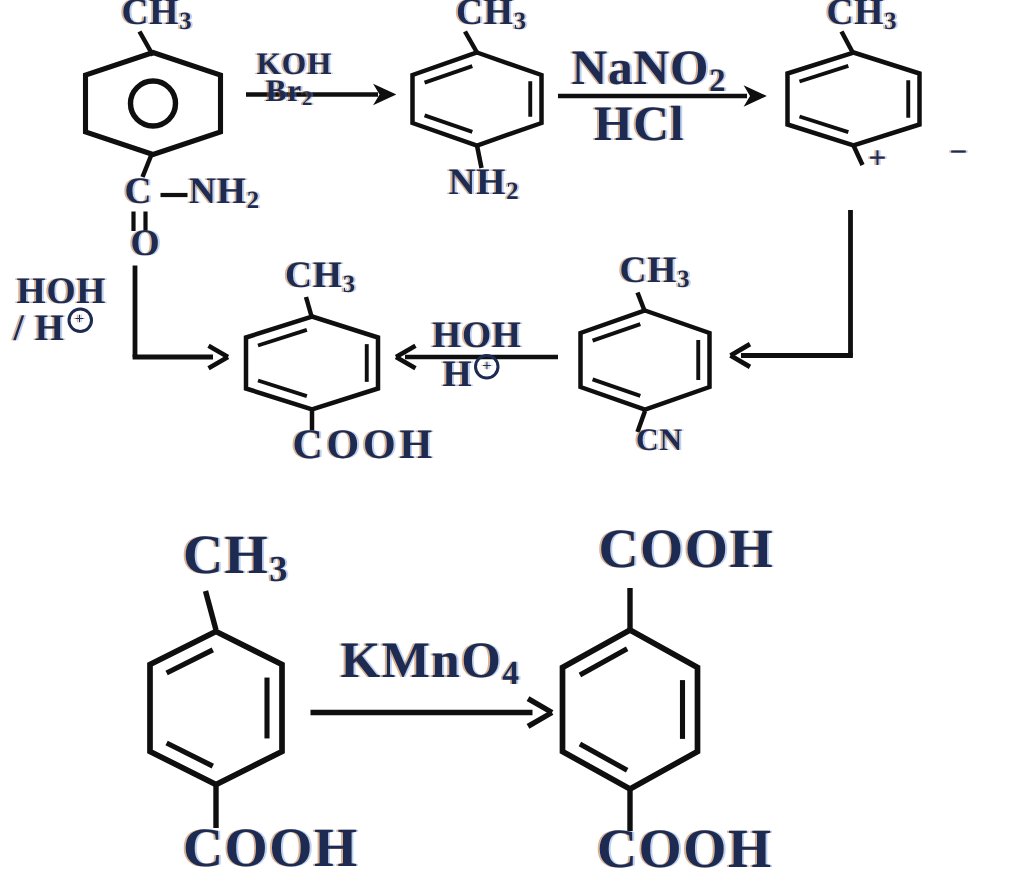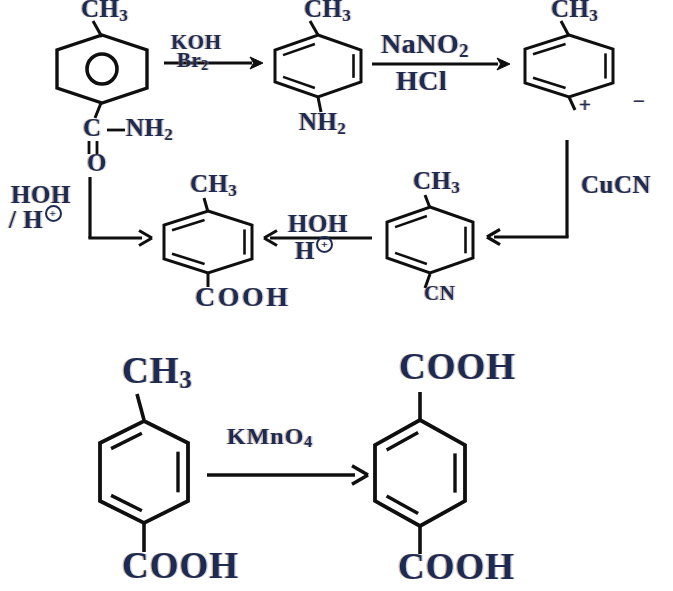--- a/index.html
+++ b/index.html
@@ -7,26 +7,26 @@
     position:relative;width:673px;height:591px;background:#ffffff;overflow:hidden;
     font-family:"Liberation Serif","DejaVu Serif",serif;
   }
   .stage svg{position:absolute;left:0;top:0;}
   .lbl{
     position:absolute;font-weight:700;color:#1d2a52;line-height:1;white-space:nowrap;
     letter-spacing:0.5px;
     text-shadow:-1.3px 0 0 rgba(178,88,15,.45), 1.3px 0 0 rgba(90,140,220,.40);
     font-size:25px;
   }
-  .f27{font-size:28px}
+  .f27{font-size:33px}
   .f28{font-size:28px;letter-spacing:2.5px}
   .f21{font-size:21px}
   .f26{font-size:21px}
   .big{font-size:37px;letter-spacing:1px}
-  .mid{font-size:24px;letter-spacing:1px}
+  .mid{font-size:34px;letter-spacing:1px}
   .sub{font-size:.66em;vertical-align:-.22em;letter-spacing:0}
   .oplus{
     display:inline-flex;align-items:center;justify-content:center;
     width:.52em;height:.52em;border:.085em solid currentColor;border-radius:50%;
     vertical-align:.42em;margin-left:.06em;box-sizing:content-box;
   }
   .oplus span{font-size:.44em;font-weight:700;line-height:1;}
 </style>
 </head>
 <body>
@@ -108,21 +108,20 @@
   <div class="lbl" style="left:304px;top:-4px"><span>CH</span><span class="sub">3</span></div>
   <div class="lbl" style="left:299px;top:109px"><span>NH</span><span class="sub">2</span></div>
 
   <div class="lbl f27" style="left:381px;top:30px"><span>NaNO</span><span class="sub">2</span></div>
   <div class="lbl f27" style="left:396px;top:67px"><span>HCl</span></div>
 
   <div class="lbl" style="left:551px;top:-4px"><span>CH</span><span class="sub">3</span></div>
   <div class="lbl f21" style="left:579px;top:95px"><span>+</span></div>
   <div class="lbl f26" style="left:633px;top:91px"><span>−</span></div>
 
-  <div class="lbl" style="left:581px;top:172px"><span>CuCN</span></div>
 
   <div class="lbl" style="left:11px;top:182px"><span>HOH</span></div>
   <div class="lbl" style="left:9px;top:205px"><span>/ H</span><span class="oplus">
         <span>+</span>
       </span></div>
 
   <div class="lbl" style="left:190px;top:171px"><span>CH</span><span class="sub">3</span></div>
   <div class="lbl f28" style="left:195px;top:283px"><span>COOH</span></div>
 
   <div class="lbl" style="left:288px;top:211px"><span>HOH</span></div>

